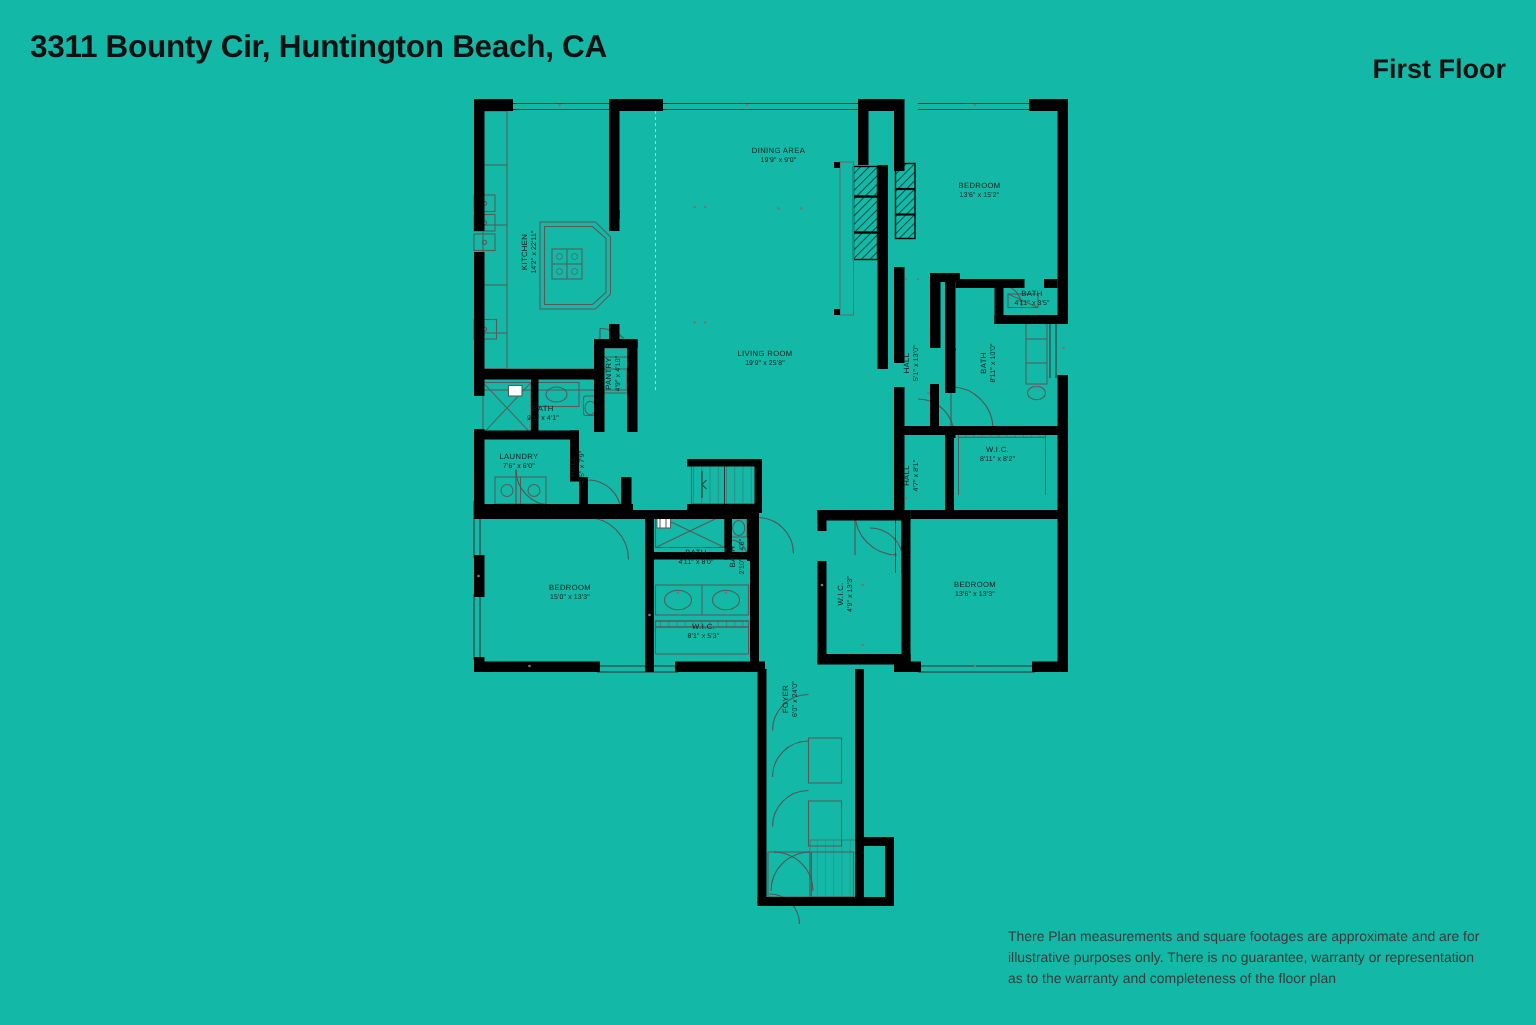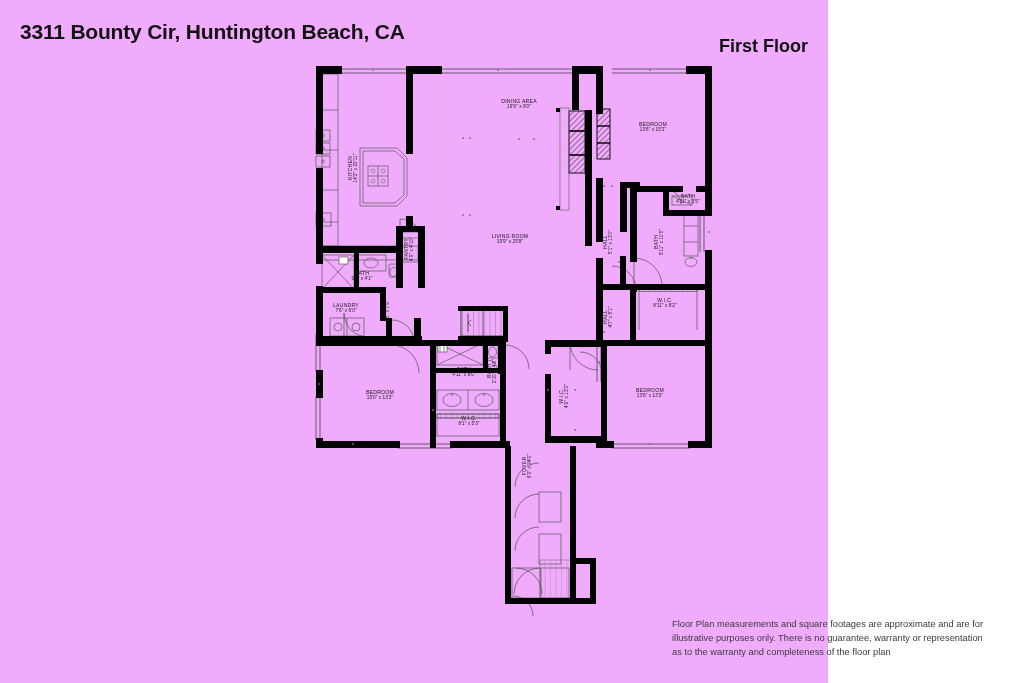--- a/index.html
+++ b/index.html
@@ -5,22 +5,22 @@
   * { box-sizing: border-box; }
   html, body {
     margin: 0; padding: 0;
     width: 1024px; height: 683px;
     background: #ffffff;
     font-family: "Liberation Sans", sans-serif;
     overflow: hidden;
   }
   #page {
     position: relative;
-    width: 828px; height: 683px;
-    background: #f0abfc;
+    width: 1024px; height: 683px;
+    background: #14b8a6;
   }
   
   #header-title {
     position: absolute;
     left: 20px; top: 20px;
     font-size: 21px;
     font-weight: bold;
     color: #111111;
     letter-spacing: -0.2px;
     white-space: nowrap;
@@ -482,18 +482,18 @@
         <span class="rn">PANTRY</span>
         <span class="rd">4'9" x 4'10"</span>
       </div>
       <div class="room-label rot90" style="left: 385px; top: 311px;">
         <span class="rn">HALL</span>
         <span class="rd">8'5" x 7'9"</span>
       </div>
     </div>
 
   <div id="disclaimer">
-    <div>Floor Plan measurements and square footages are approximate and are for</div>
+    <div>There Plan measurements and square footages are approximate and are for</div>
     <div>illustrative purposes only. There is no guarantee, warranty or representation</div>
     <div>as to the warranty and completeness of the floor plan</div>
   </div>
 
 </div>
 
 </body></html>

